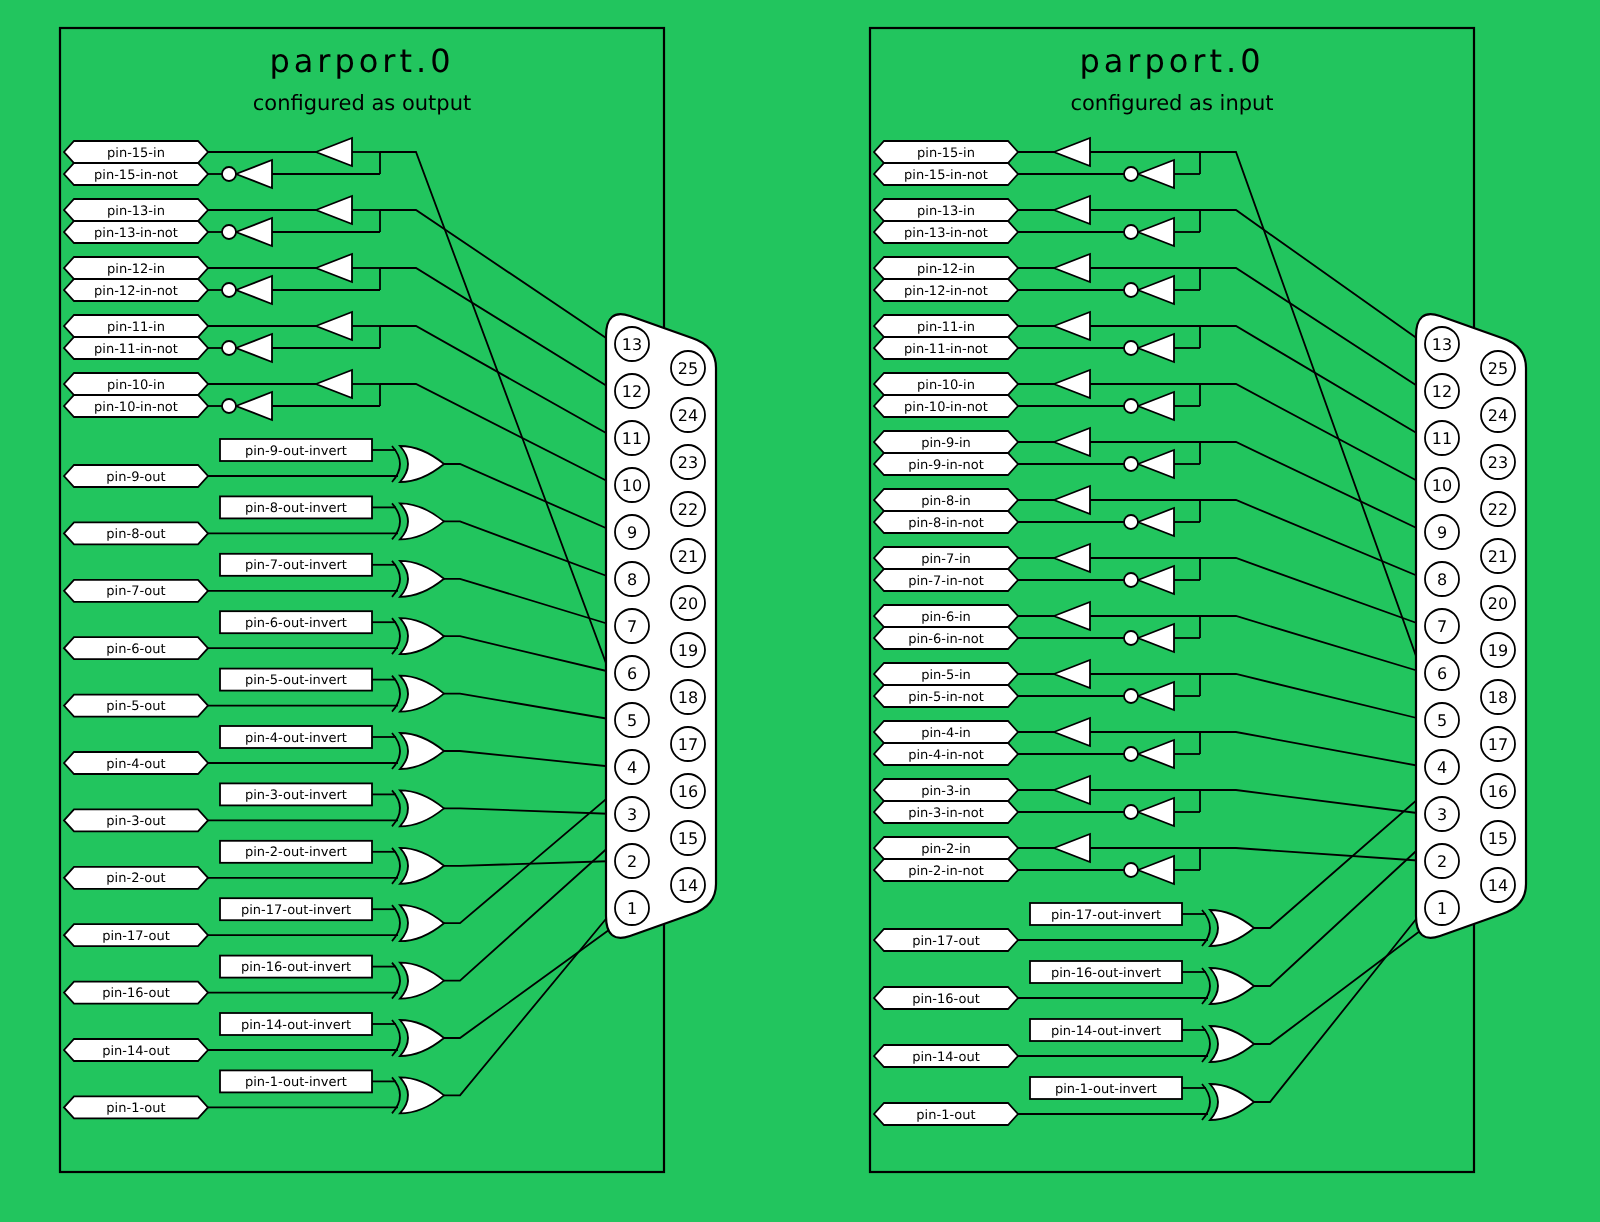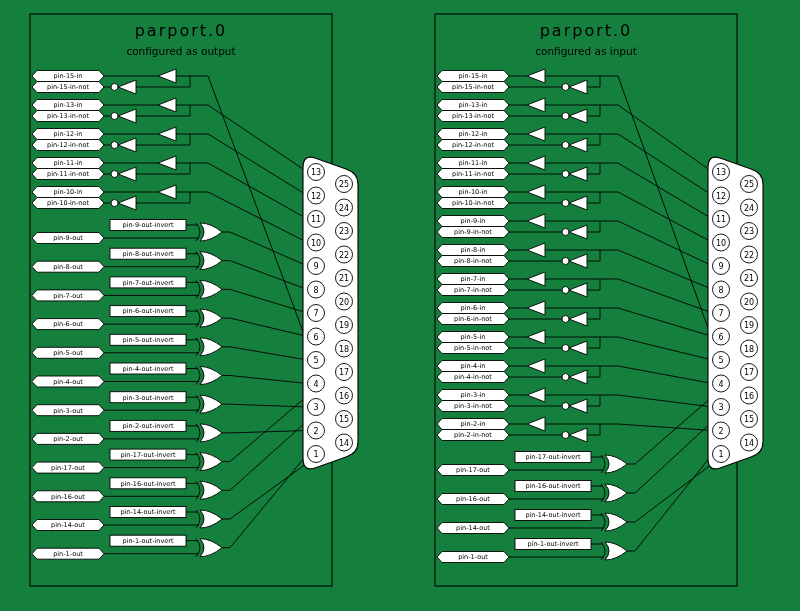--- a/index.html
+++ b/index.html
@@ -1,16 +1,16 @@
 <!DOCTYPE html>
 <html><head>
 <meta charset="utf-8">
 <style>
   html,body{margin:0;padding:0;background:#ffffff;}
-  #stage{position:relative;width:800px;height:611px;background:#15803d;overflow:hidden;}
+  #stage{position:relative;width:800px;height:611px;background:#22c55e;overflow:hidden;}
   svg{display:block;}
   text{font-family:"DejaVu Sans",sans-serif;fill:#000;}
 </style>
 </head>
 <body>
 
 <div id="stage">
   <svg id="diagram" width="800" height="611" viewBox="0 0 800 611">
       <g>
         <rect x="30" y="14" width="302" height="572" fill="none" stroke="#000000" stroke-width="1.1"></rect>

